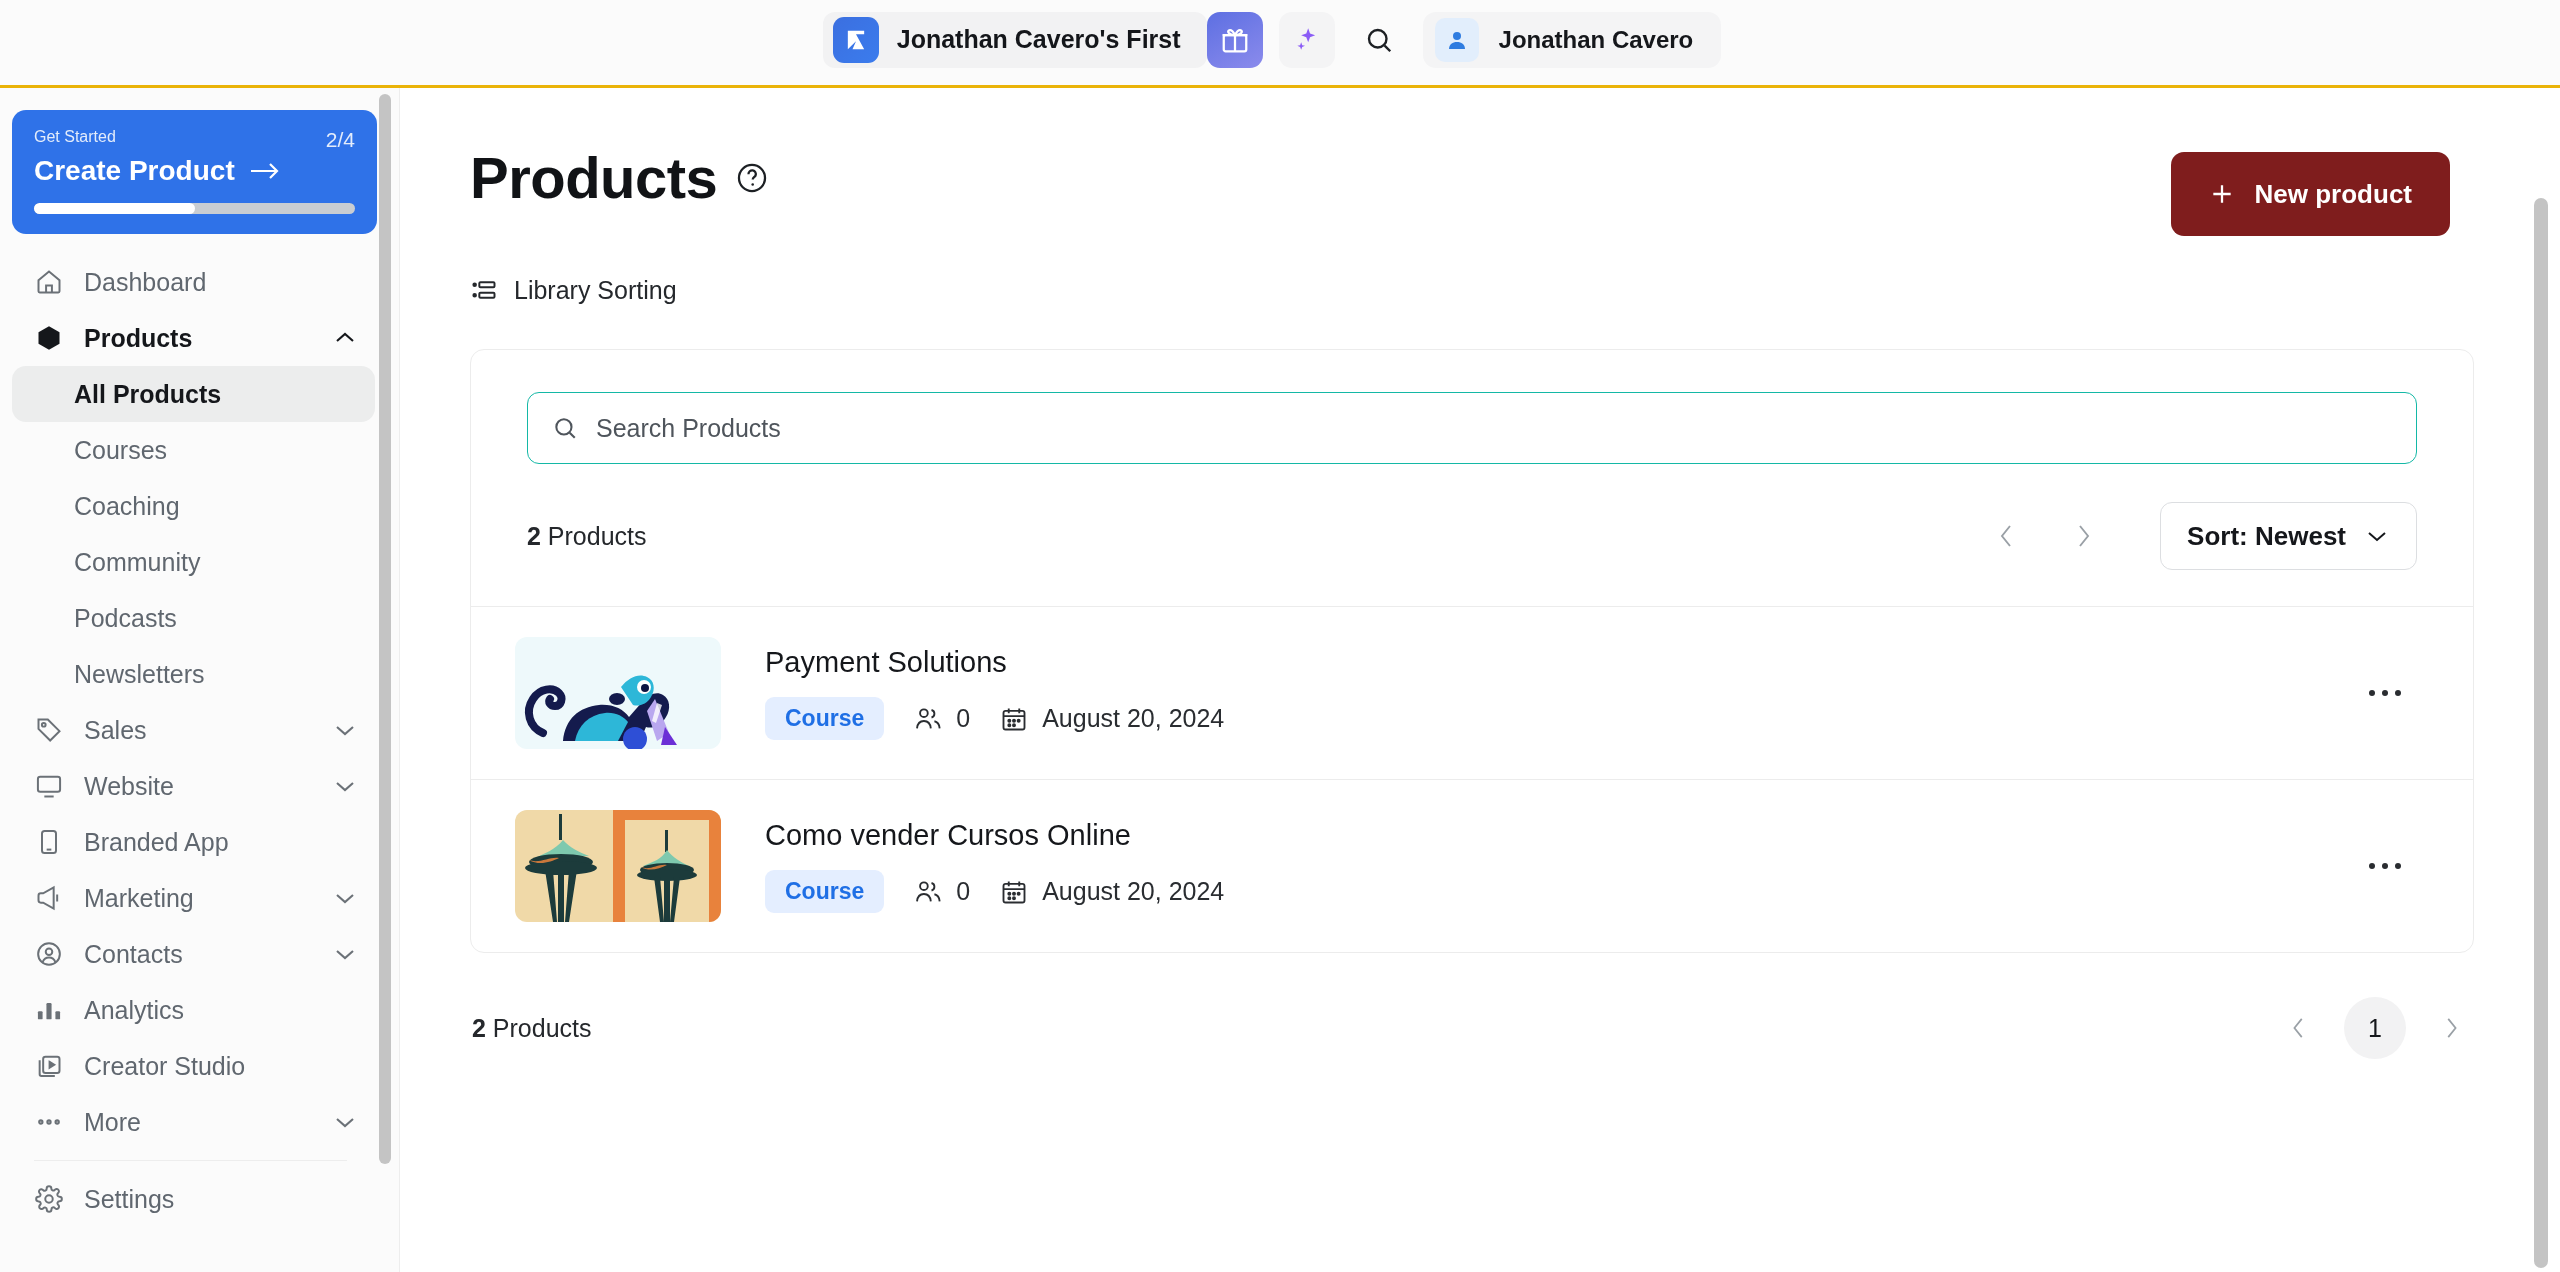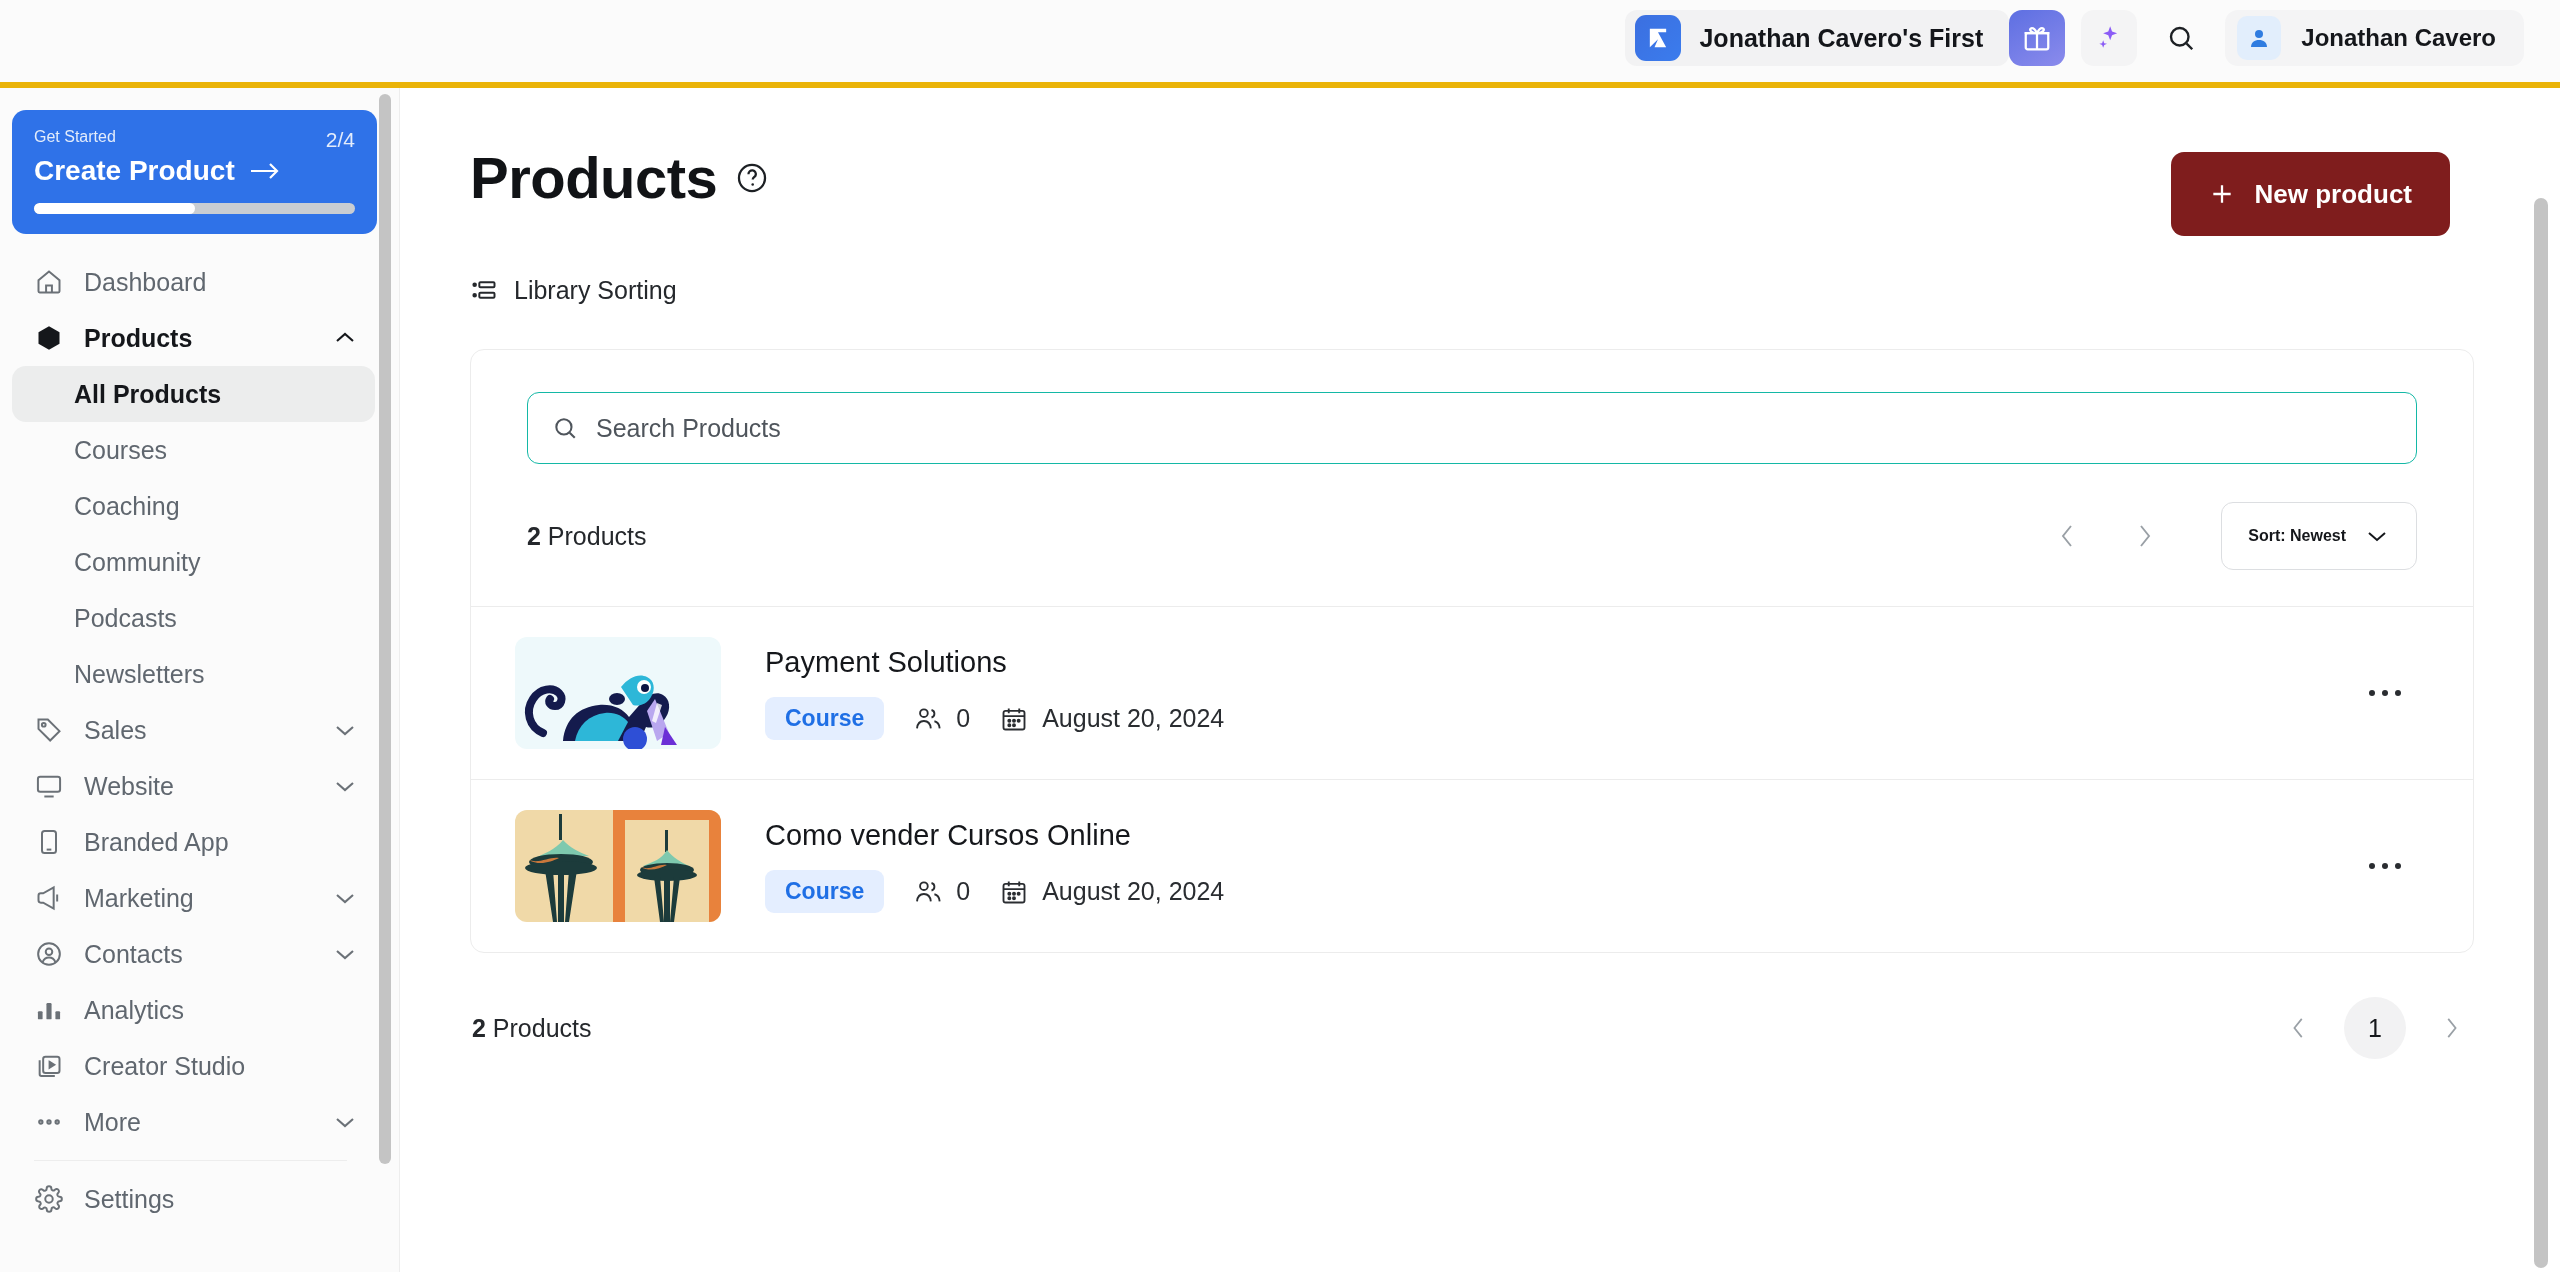--- a/index.html
+++ b/index.html
@@ -6,23 +6,23 @@
   html, body {
     width: 2560px; height: 1272px;
     font-family: "Liberation Sans", sans-serif;
     background: #ffffff; overflow: hidden;
   }
 
   
   .topbar {
     position: absolute; top: 0; left: 0; width: 2560px; height: 88px;
     background: #fbfbfb;
-    display: flex; align-items: center; justify-content: flex-end;
+    display: flex; align-items: center; justify-content: center;
     padding: 0 36px 6px 20px;
-    border-bottom: 6px solid #eab308;
+    border-bottom: 3px solid #eab308;
   }
   .brand {
     display: flex; align-items: center; gap: 18px;
     background: #f2f2f3; border-radius: 12px;
     padding: 9px 26px 9px 10px; height: 56px;
   }
   .brand-logo {
     width: 46px; height: 46px; border-radius: 11px;
     background: linear-gradient(135deg,#3b6fe0,#3b7ced);
     display: flex; align-items: center; justify-content: center; flex: none;
@@ -129,21 +129,21 @@
   .toolbar { display: flex; align-items: center; justify-content: space-between;
              padding: 38px 56px 36px 56px; }
   .count-txt { font-size: 25px; color: #25282c; }
   .count-txt b { font-weight: 700; }
   .tool-right { display: flex; align-items: center; gap: 30px; }
   .pg-arrow { width: 46px; height: 46px; display: flex; align-items: center;
               justify-content: center; cursor: pointer; }
   .sortbtn {
     display: flex; align-items: center; gap: 18px;
     border: 1px solid #dcdee1; border-radius: 12px; height: 68px; padding: 0 26px;
-    font-size: 16px; font-weight: 700; color: #15171b; cursor: pointer; background: #fff;
+    font-size: 26px; font-weight: 700; color: #15171b; cursor: pointer; background: #fff;
     font-family: inherit; margin-left: 24px;
   }
 
   .prow { display: flex; align-items: center; gap: 0; border-top: 1px solid #ececec;
           padding: 30px 56px 30px 44px; }
   .thumb { width: 206px; height: 112px; border-radius: 12px; overflow: hidden; flex: none; }
   .prow-body { flex: 1; padding-left: 44px; }
   .prow-title { font-size: 29px; color: #15171b; margin-bottom: 18px; white-space: nowrap; }
   .meta { display: flex; align-items: center; gap: 30px; }
   .badge { background: #e4eeff; color: #1f6fe5; font-size: 23px; font-weight: 700;

